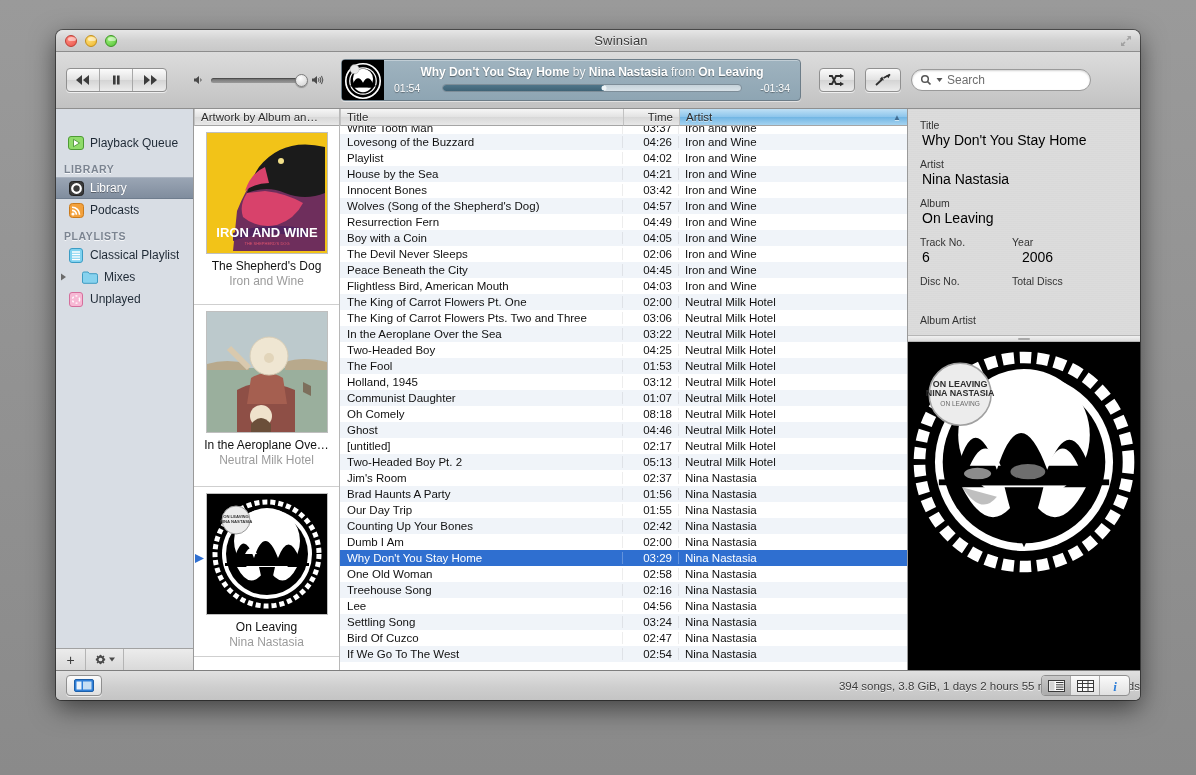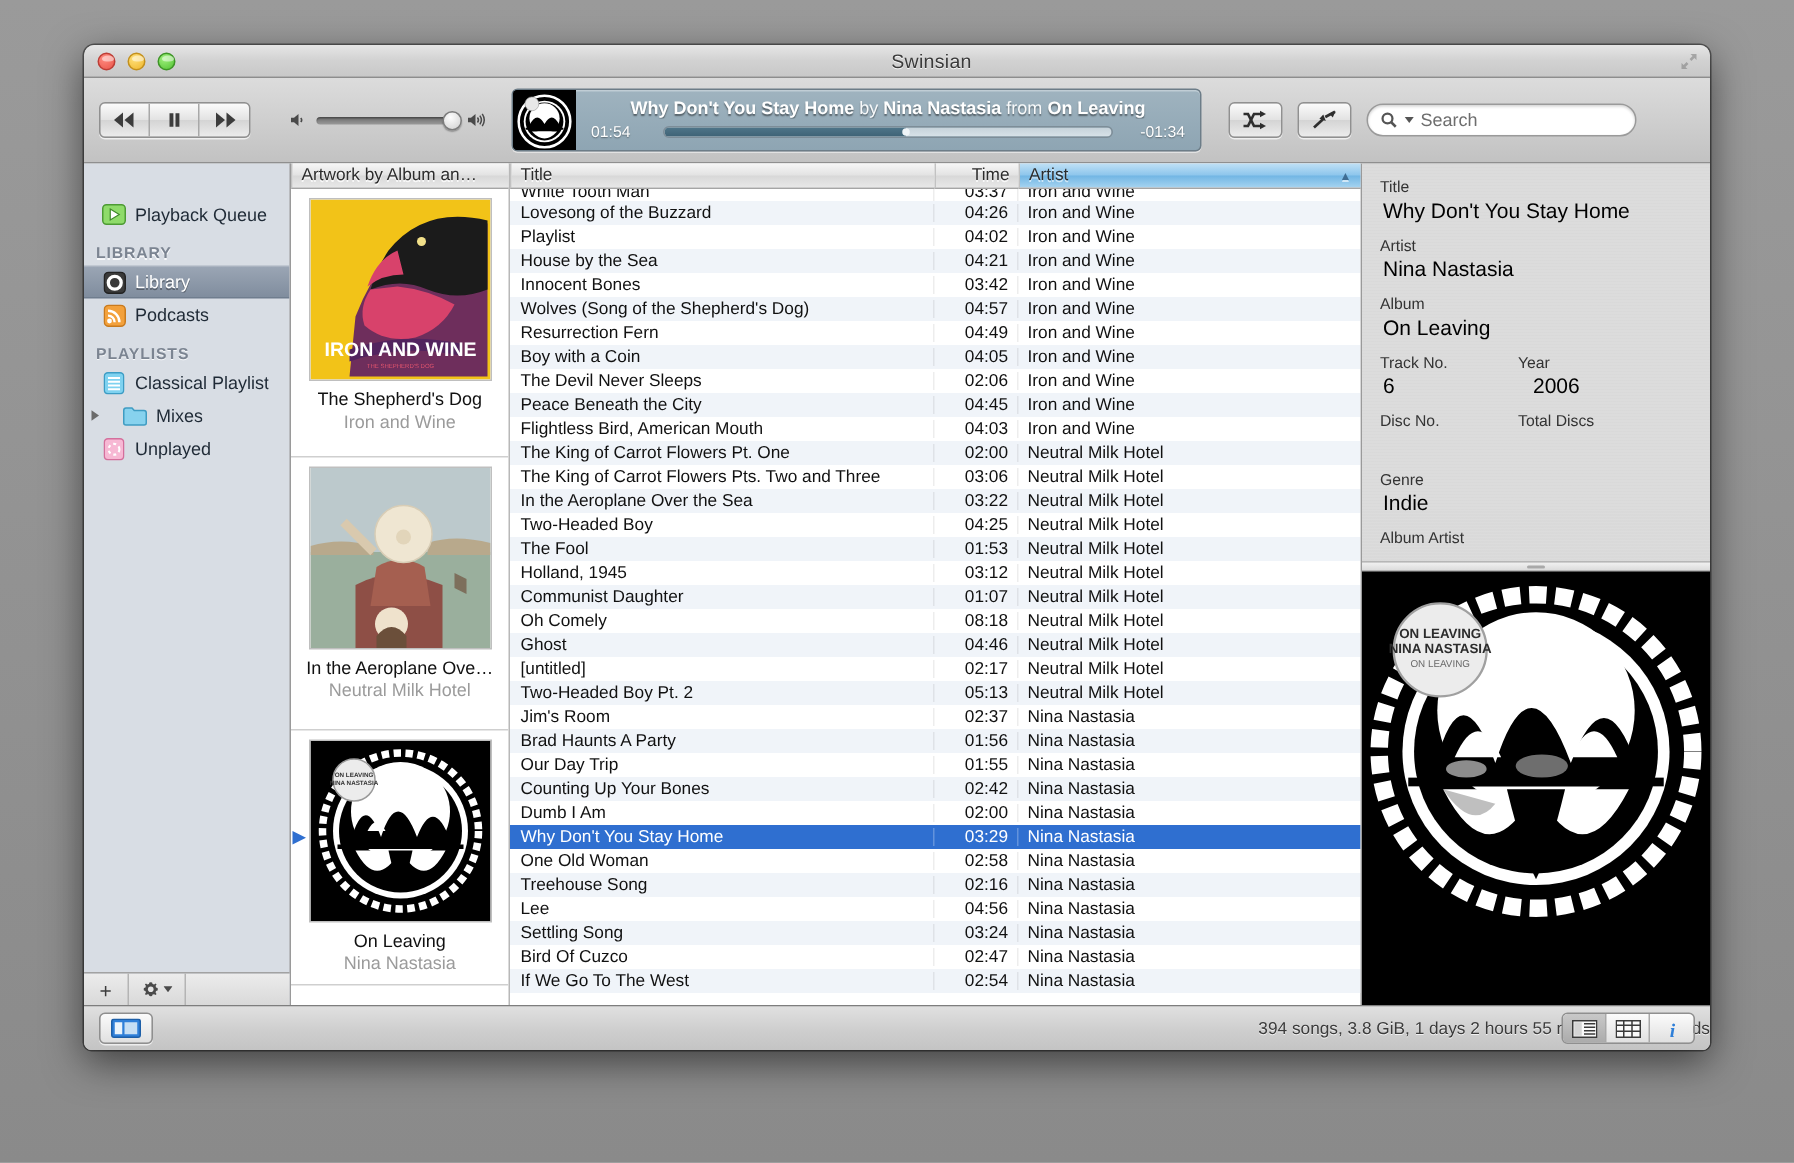--- a/index.html
+++ b/index.html
@@ -802,24 +802,20 @@
           <div class="ifield">
             <div class="ilabel">Disc No.</div>
             <div class="ivalue"></div>
           </div>
           <div class="ifield">
             <div class="ilabel">Total Discs</div>
             <div class="ivalue"></div>
           </div>
         </div>
 
-        <div class="ifield">
-          <div class="ilabel">Genre</div>
-          <div class="ivalue">Indie</div>
-        </div>
 
         <div class="ifield">
           <div class="ilabel">Album Artist</div>
         </div>
 
       </div>
       <div id="insp-splitter">
         <div class="grip"></div>
       </div>
       <div id="insp-art">

